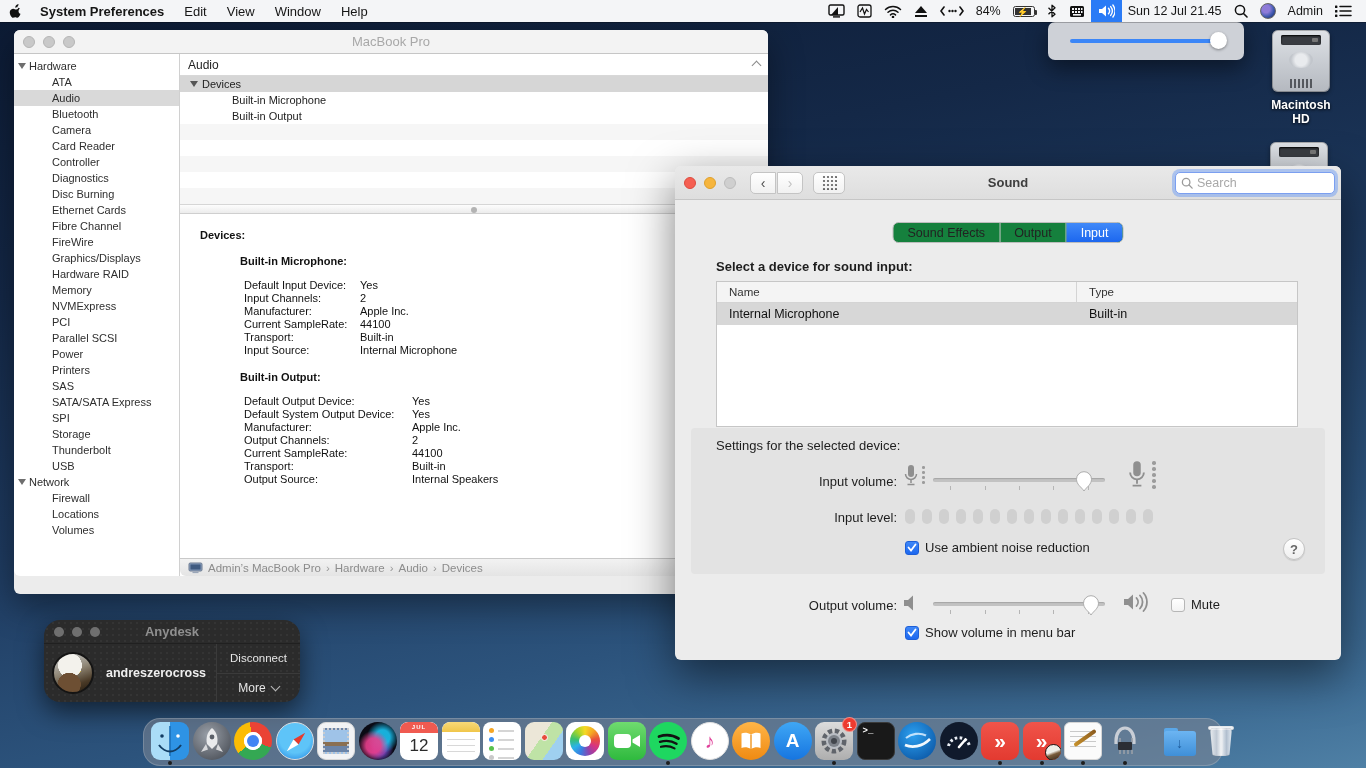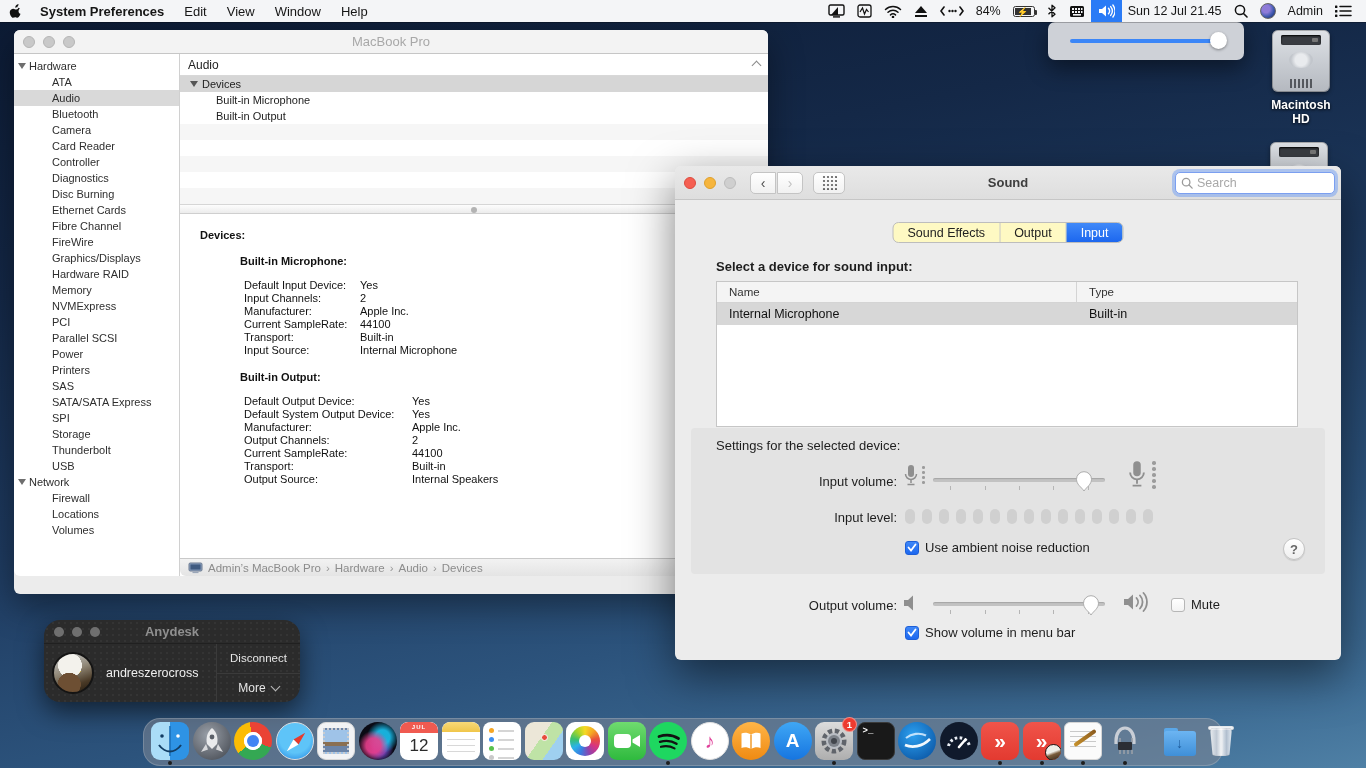--- a/index.html
+++ b/index.html
@@ -65,21 +65,21 @@
   .si-main{position:absolute;left:166px;top:24px;right:0;bottom:18px;background:#fff;border-radius:0 0 6px 0;overflow:hidden}
   .si-header{position:absolute;left:0;top:0;right:0;height:22px;line-height:22px;background:#fff;
     border-bottom:1px solid #d8d8d8;font-size:12px;color:#222;padding-left:8px}
   .si-header .chev{position:absolute;right:8px;top:8px;width:7px;height:7px;border-left:1.5px solid #8a8a8a;
     border-top:1.5px solid #8a8a8a;transform:rotate(45deg)}
   .si-tree{position:absolute;left:0;top:22px;right:0;height:128px}
   .tr-row{height:16px;line-height:16px;font-size:11px;color:#222}
   .tr-row.group{background:#d6d6d6}
   .tr-row.group .tri{display:inline-block;width:0;height:0;border-left:4px solid transparent;border-right:4px solid transparent;
     border-top:6px solid #555;margin:0 4px 1px 10px}
-  .tr-row.child{padding-left:36px}
+  .tr-row.child{padding-left:52px}
   .tr-row.stripe{background:#f6f6f6}
   .si-split{position:absolute;left:0;top:150px;right:0;height:10px;background:linear-gradient(#fdfdfd,#ececec);
     border-top:1px solid #d6d6d6;border-bottom:1px solid #cfcfcf}
   .si-split i{position:absolute;left:50%;top:2px;width:6px;height:6px;margin-left:-3px;border-radius:50%;background:#b3b3b3}
   .si-details{position:absolute;left:0;top:161px;right:0;bottom:0;background:#fff;overflow:hidden;
     font-size:11px;color:#111;padding:14px 0 0 20px}
   .si-details .d-title{font-weight:bold;margin-bottom:14px}
   .sec{margin-bottom:14px}
   .sec .s-title{font-weight:bold;margin:0 0 12px 40px}
   .kv{display:flex;margin-left:44px;line-height:13px}
@@ -102,21 +102,21 @@
   .navbtn.fwd{border-radius:0 5px 5px 0;color:#c0c0c0}
   .gridbtn{width:32px;height:22px;margin-left:10px;background:linear-gradient(#fff,#f1f1f1);
     border:1px solid #c4c4c4;border-radius:5px;display:flex;align-items:center;justify-content:center}
   #snd .wtitle{position:absolute;left:0;right:0;text-align:center;font-size:13px;font-weight:bold;color:#3e3e3e;pointer-events:none}
   .searchbox{position:absolute;right:6px;top:6px;width:160px;height:22px;background:#fff;border:1px solid #7b9ff0;
     border-radius:5px;box-shadow:0 0 0 3px rgba(100,150,246,.45);display:flex;align-items:center;padding:0 5px;gap:4px}
   .searchbox input{border:none;outline:none;width:120px;font-size:12.5px;color:#333;background:transparent;
     font-family:"Liberation Sans",sans-serif}
   .searchbox input::placeholder{color:#a8a8a8}
   .tabs{position:absolute;left:50%;top:56px;transform:translateX(-50%);display:flex;border:1px solid #bdbdbd;
-    border-radius:6px;overflow:hidden;background:#fef9c3;height:21px}
+    border-radius:6px;overflow:hidden;background:#15803d;height:21px}
   .tab{font-size:12.5px;color:#222;padding:0 14px;display:flex;align-items:center;border-right:1px solid #c9c9c9}
   .tab:last-child{border-right:none}
   .tab.sel{background:linear-gradient(#4089f8,#1c67ef);color:#fff}
   .snd-label{position:absolute;font-size:13px;color:#1e1e1e}
   .bold{font-weight:bold}
   .devtable{position:absolute;left:41px;top:115px;width:582px;height:146px;background:#fff;border:1px solid #c6c6c6}
   .devtable .thead{display:flex;height:21px;background:#f4f4f4;border-bottom:1px solid #d4d4d4;
     font-size:11.5px;color:#333;align-items:center}
   .devtable .th{padding-left:12px}
   .devtable .th.c1{width:360px;border-right:1px solid #d4d4d4;height:21px;line-height:21px}
@@ -150,21 +150,21 @@
   #ad .adlights{display:flex;gap:8px;padding-left:10px}
   #ad .adlight{width:10px;height:10px;border-radius:50%;background:#6f6f6f}
   #ad .adtitle{position:absolute;left:0;right:0;top:4px;text-align:center;font-size:13px;font-weight:bold;color:#8f8f8f}
   #ad .adbody{position:relative;height:58px;display:flex;align-items:center}
   #ad .adavatar{width:42px;height:42px;border-radius:50%;margin-left:8px;border:2px solid #141414;
     background:
       radial-gradient(circle at 40% 80%,#6d4f33 0 30%,transparent 31%),
       radial-gradient(circle at 42% 30%,#f3f2ec 0 34%,transparent 35%),
       radial-gradient(circle at 62% 42%,#e8c84a 0 10%,transparent 11%),
       linear-gradient(160deg,#cfd4d8 0%,#8e8574 45%,#4a3a27 75%,#241b10 100%)}
-  #ad .adname{margin-left:12px;font-size:12.5px;font-weight:normal;color:#efefef}
+  #ad .adname{margin-left:12px;font-size:12.5px;font-weight:bold;color:#efefef}
   #ad .adcol{position:absolute;right:0;top:0;bottom:0;width:84px;border-left:1px solid #3b3b3b;display:flex;flex-direction:column}
   #ad .adbtn{flex:1;display:flex;align-items:center;justify-content:center;font-size:12px;color:#e6e6e6;gap:6px}
   #ad .adbtn.top{border-bottom:1px solid #3b3b3b;font-size:11.5px}
   #ad .chev{width:7px;height:7px;border-right:1.5px solid #bbb;border-bottom:1.5px solid #bbb;transform:rotate(45deg);margin-top:-3px}
   
   .dock{position:absolute;left:143px;bottom:2px;width:1080px;height:48px;border-radius:17px;z-index:30;
     background:rgba(122,133,148,.58);border:1px solid rgba(255,255,255,.18);
     display:flex;align-items:center;padding:0 7px;gap:3.5px}
   .dock-item{position:relative;width:38px;height:44px;display:flex;align-items:flex-start;justify-content:center;padding-top:2px}
   .di{width:38px;height:38px;position:relative;overflow:hidden}

